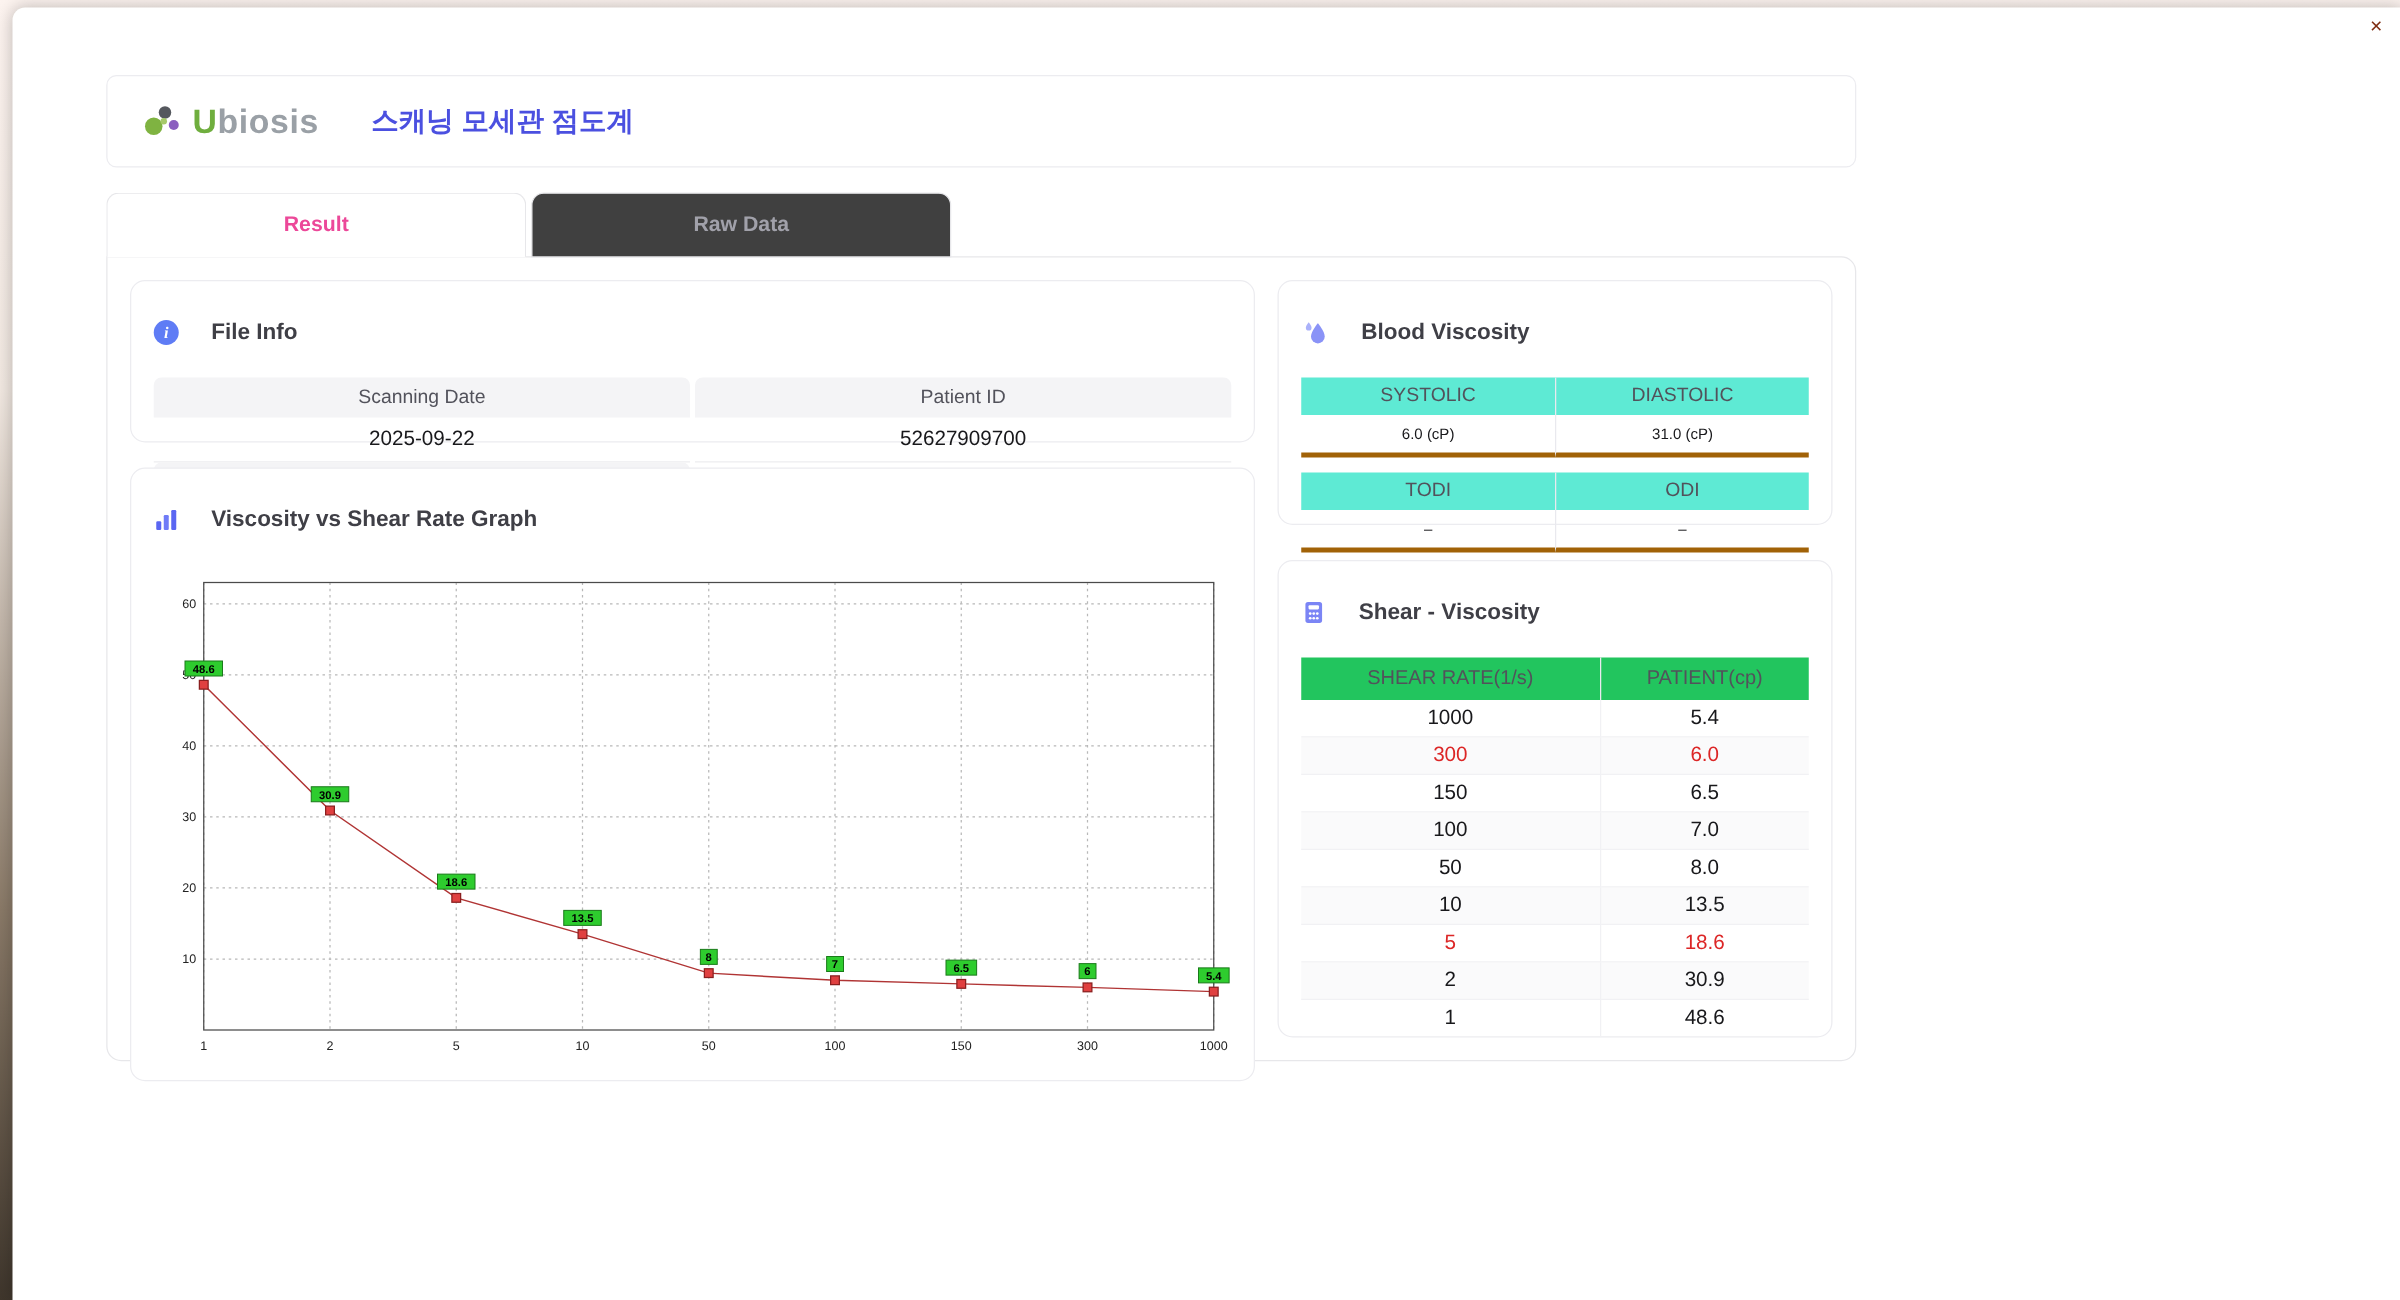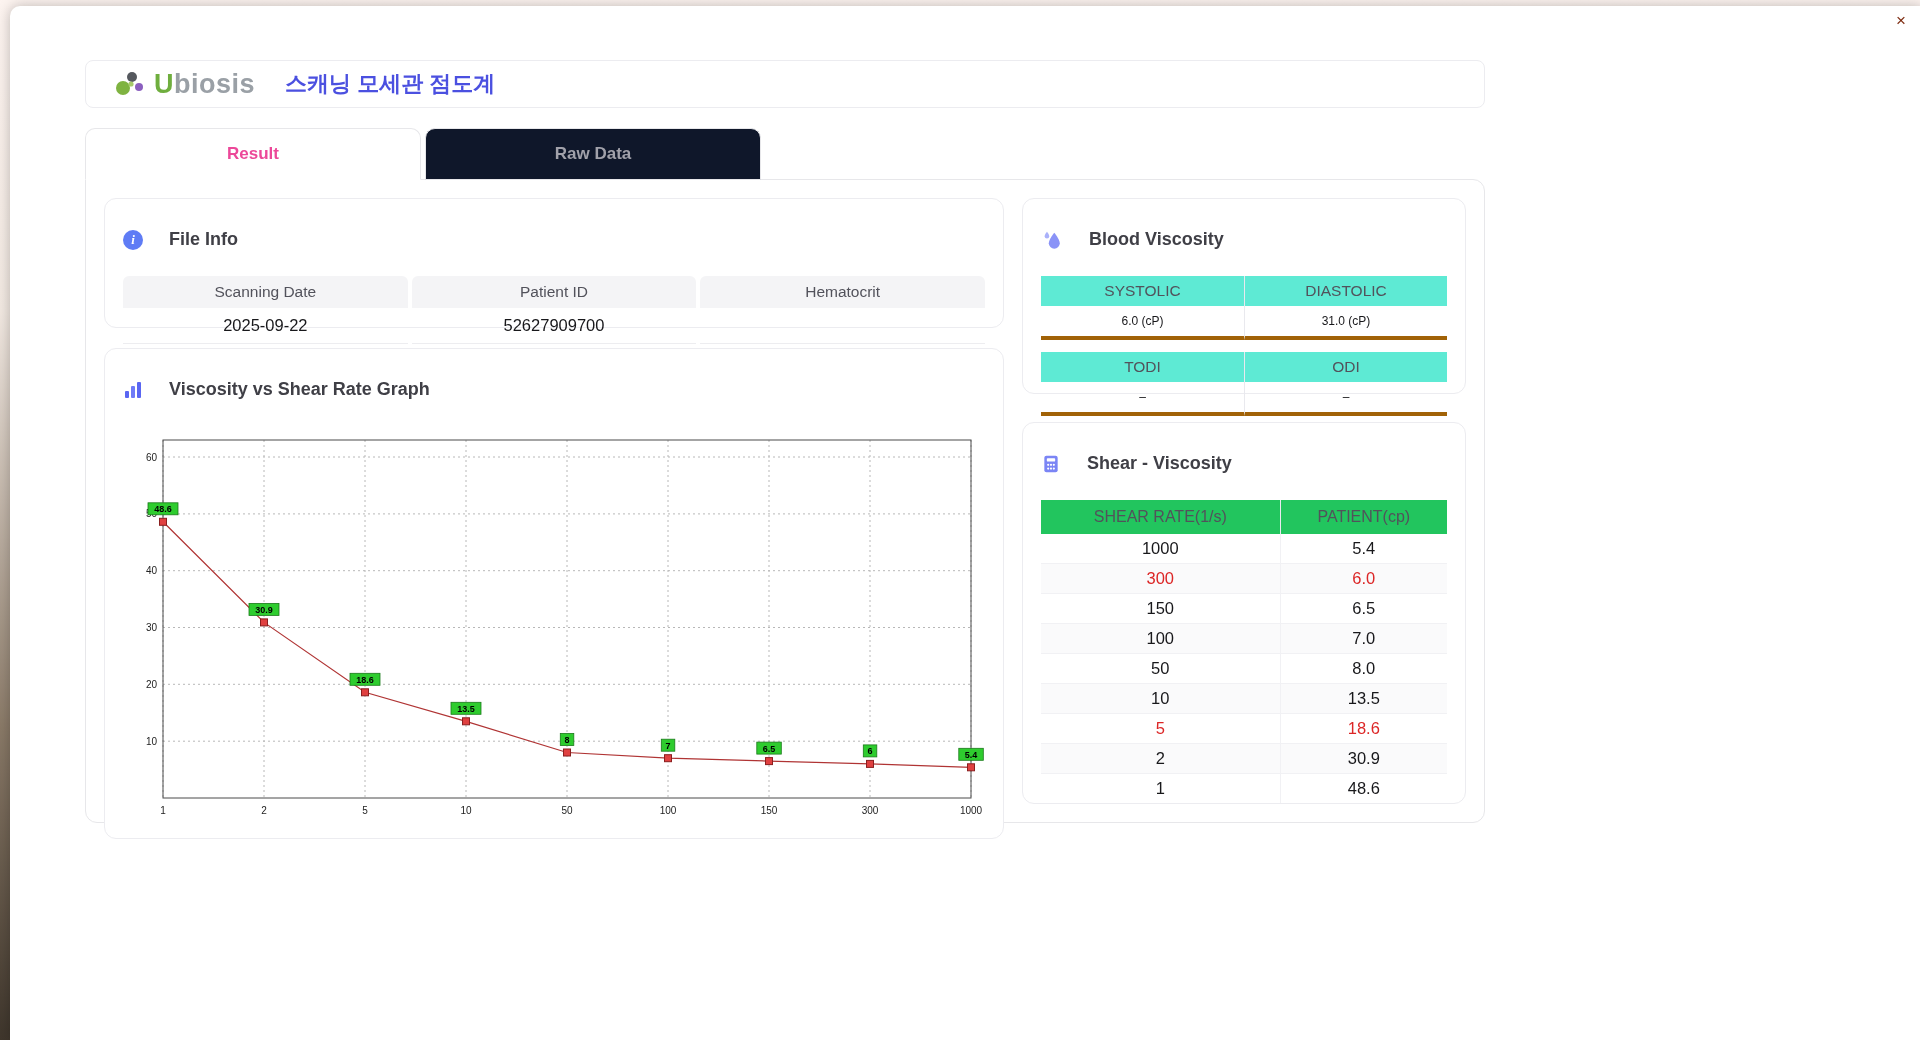--- a/index.html
+++ b/index.html
@@ -20,34 +20,34 @@
   }
   .close-btn {
     position:absolute; top:2px; right:12px;
     background:none; border:none; color:#7f2d12; font-size:17px; line-height:1;
     cursor:pointer; padding:4px; font-family:"Liberation Sans", sans-serif;
   }
   .shell { width:1400px; margin:54px 0 0 75px; }
 
   
   .header-card {
-    height:48px; border:1px solid #ececf0; border-radius:8px;
-    display:flex; align-items:center; gap:30px; padding:0 28px; background:#fff;
+    height:74px; border:1px solid #ececf0; border-radius:8px;
+    display:flex; align-items:center; gap:42px; padding:0 28px; background:#fff;
   }
   .logo { display:flex; align-items:center; gap:8px; }
   .logo-text { font-size:27px; font-weight:700; letter-spacing:.5px; }
   .logo-u { color:#6fae3e; }
   .logo-rest { color:#9aa0a6; }
   .app-title { margin:0; font-size:22px; font-weight:700; color:#4b50e0; }
 
   
   .tabs { display:flex; gap:4px; margin-top:20px; position:relative; z-index:2; margin-bottom:-1px; }
   .tab {
     width:336px; height:52px; border:1px solid #e7e7ea; border-bottom:1px solid #e7e7ea;
-    border-radius:10px 10px 0 0; background:#0f172a; color:#a1a1aa;
+    border-radius:10px 10px 0 0; background:#404040; color:#a1a1aa;
     font-size:17px; font-weight:600; display:flex; align-items:center; justify-content:center;
     cursor:pointer; font-family:"Liberation Sans", sans-serif;
   }
   .tab.active { background:#fff; color:#ec4899; font-weight:700; border-bottom:1px solid #ffffff;align-items:center; }
 
   
   .main-panel {
     border:1px solid #e7e7ea; border-radius:0 12px 12px 12px; background:#fff;
     height:644px; padding:18px; display:flex; gap:18px;
   }
@@ -60,21 +60,21 @@
 
   .info-icon {
     width:20px; height:20px; border-radius:50%; background:#5f7cf5; color:#fff;
     font-size:13px; font-weight:700; font-style:italic; font-family:"Liberation Serif", serif;
     display:inline-flex; align-items:center; justify-content:center; flex:0 0 auto;
   }
   .icon-svg { display:block; flex:0 0 auto; }
 
   
   .file-info { height:130px; }
-  .file-fields { display:grid; grid-template-columns:repeat(3,1fr); column-gap:4px; }
+  .file-fields { display:grid; grid-template-columns:repeat(2,1fr); column-gap:4px; }
   .field-label {
     background:#f4f4f6; text-align:center; padding:7px 0; font-size:15.5px; color:#52525b;
     border-radius:6px 6px 0 0;
   }
   .field-value {
     text-align:center; padding:8px 0; font-size:16.5px; color:#18181b;
     border-bottom:1px solid #ededf0; min-height:36px;
   }
 
   

